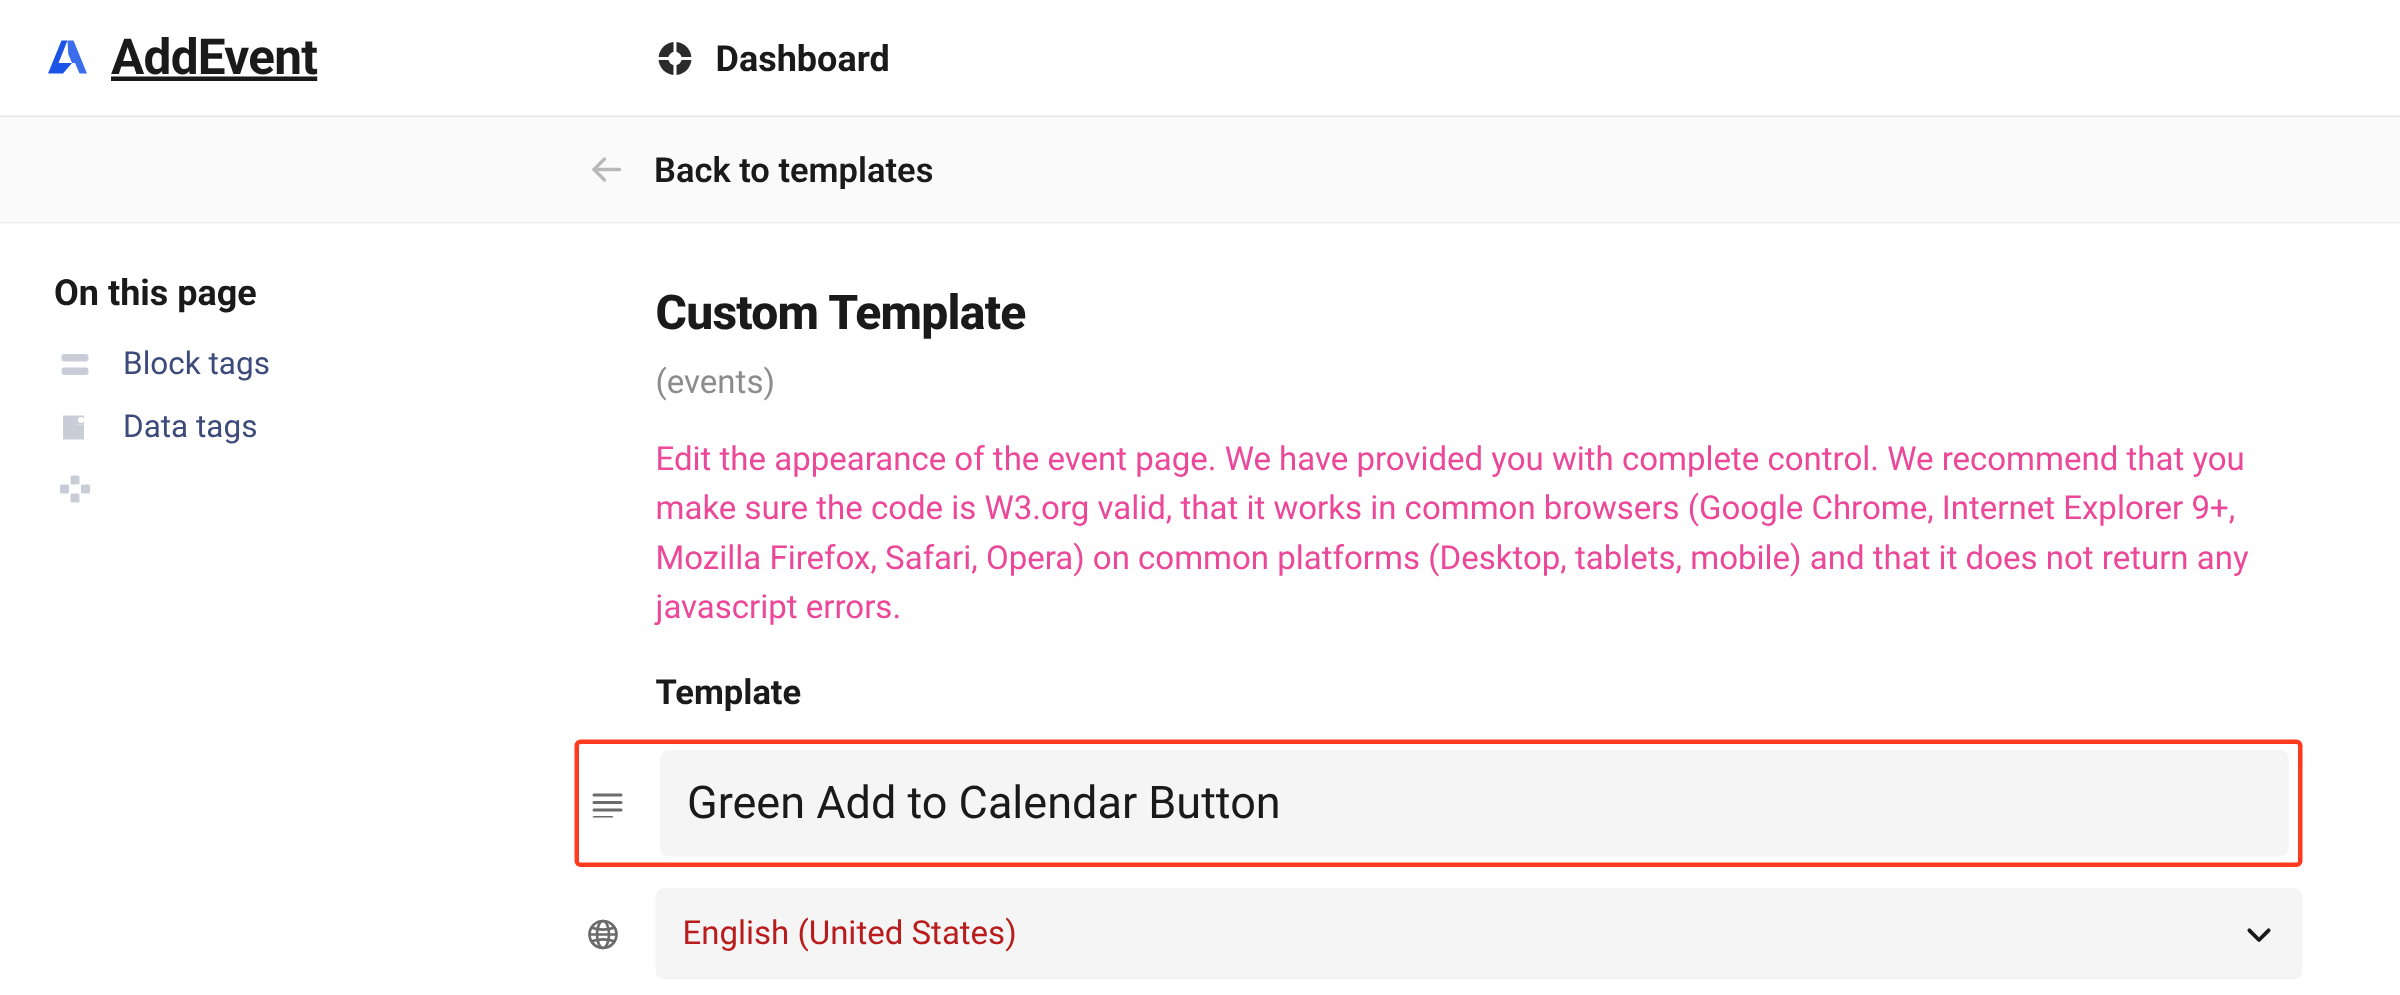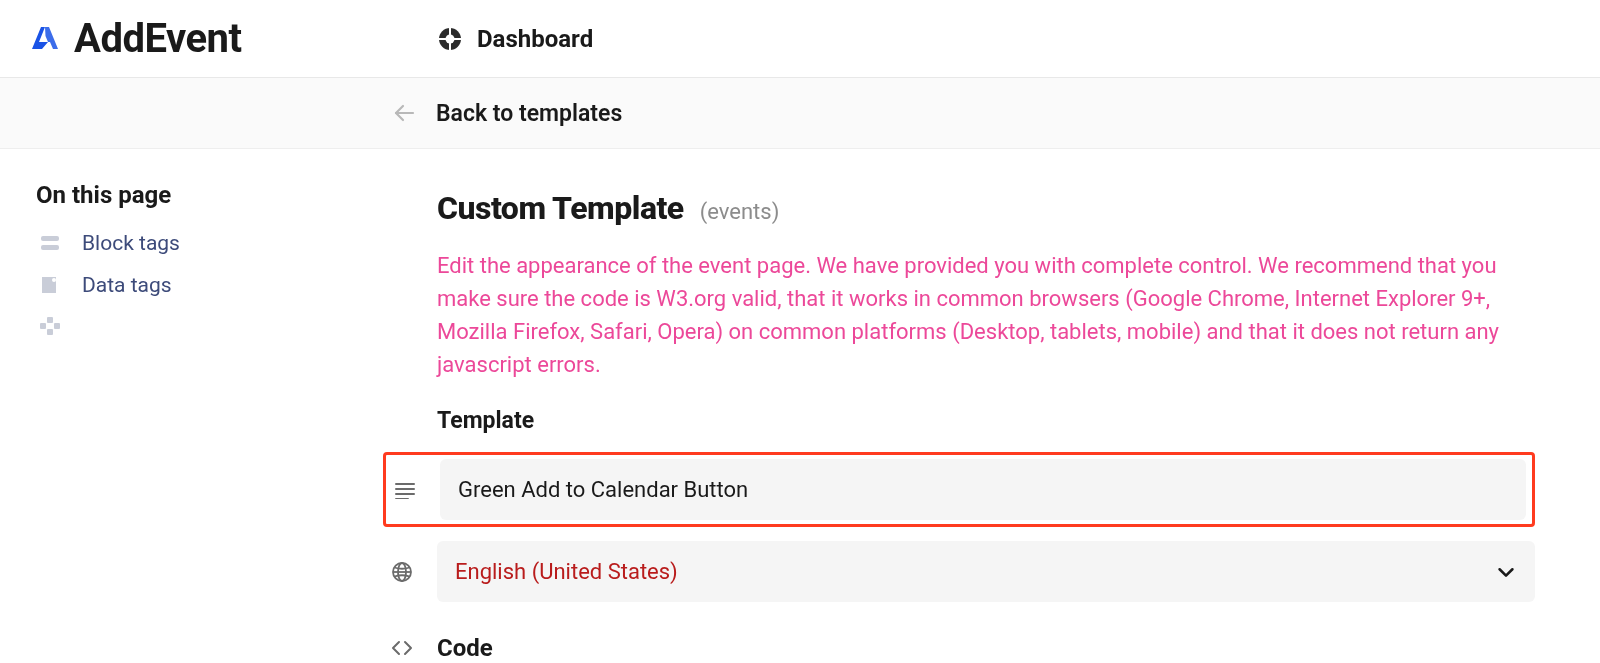--- a/index.html
+++ b/index.html
@@ -27,24 +27,25 @@
       align-items: center;
       width: 409px;
       gap: 14px;
     }
     .brand-icon svg {
       width: 32px;
       height: 32px;
       display: block;
     }
     .brand-text {
-      font-size: 40px;
+      font-size: 33px;
       font-weight: 700;
       color: #1a1a1a;
       letter-spacing: -0.5px;
+      text-decoration: underline;
     }
     .dash-link {
       display: flex;
       align-items: center;
       gap: 14px;
       cursor: pointer;
     }
     .donut-icon svg {
       width: 26px;
       height: 26px;
@@ -121,20 +122,21 @@
       flex: 1;
       padding-right: 65px;
       padding-left: 47px;
     }
     .page-heading-row {
       display: flex;
       align-items: baseline;
       gap: 16px;
       margin-top: 8px;
       margin-bottom: 22px;
+      flex-direction: column;
     }
     .page-heading {
       font-size: 32px;
       font-weight: 800;
       color: #1a1a1a;
       letter-spacing: -0.5px;
     }
     .page-heading-sub {
       font-size: 22px;
       color: #8c8c8c;
@@ -167,21 +169,21 @@
     }
     .field-icon svg {
       display: block;
     }
     .field-input {
       flex: 1;
       background: #f5f5f5;
       border: none;
       border-radius: 6px;
       padding: 18px;
-      font-size: 22px;
+      font-size: 30px;
       color: #1a1a1a;
       outline: none;
       font-family: inherit;
     }
     .highlight-box {
       border: 3px solid #ff3b1f;
       border-radius: 4px;
       padding: 4px 6px 4px 54px;
       margin-left: -54px;
       margin-bottom: 14px;

